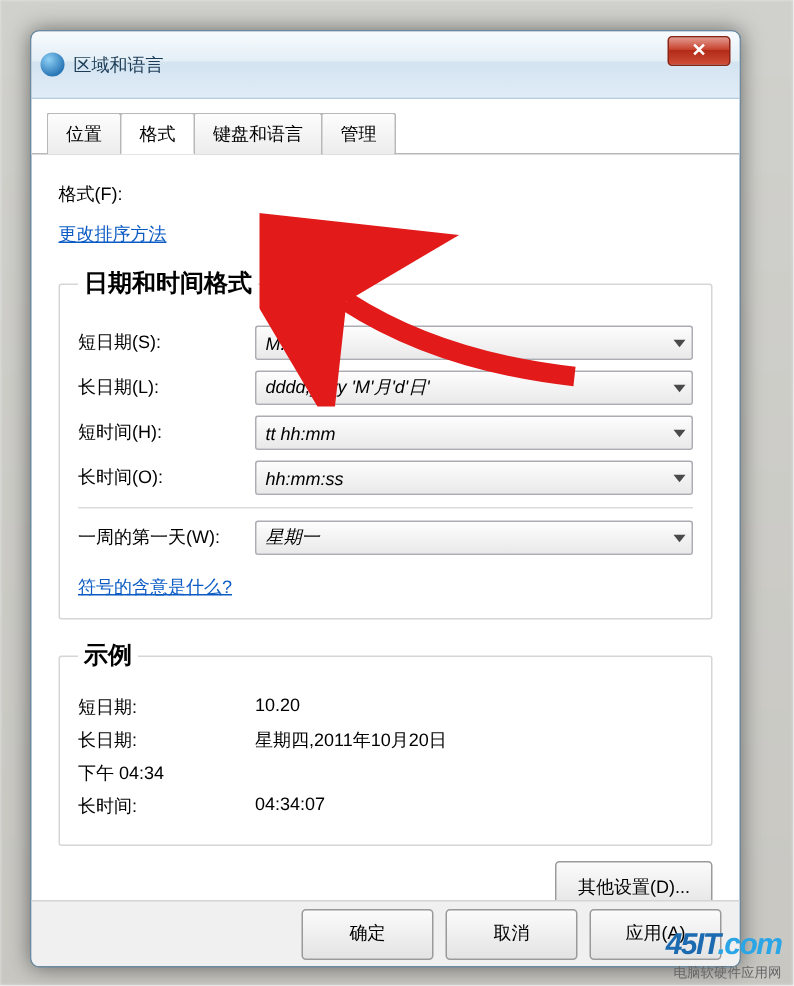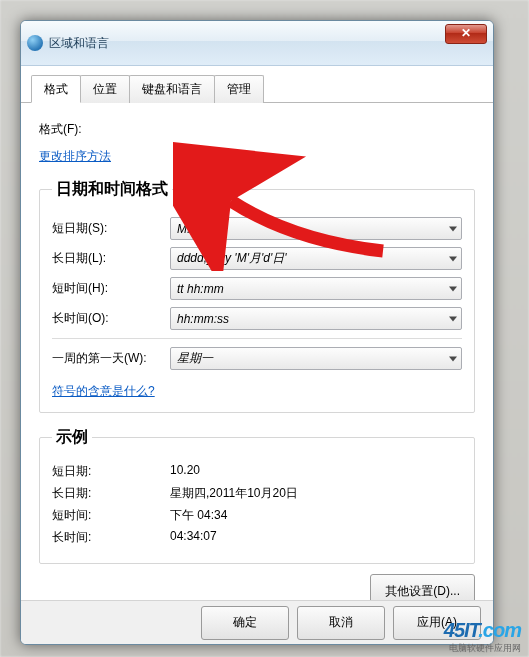--- a/index.html
+++ b/index.html
@@ -179,22 +179,22 @@
 
   <div class="titlebar">
     <div class="title-icon"></div>
     <div class="title">区域和语言</div>
     <div class="close-btn">
       <span>✕</span>
     </div>
   </div>
 
   <div class="tabstrip">
+    <div class="tab">位置</div>
     <div class="tab active">格式</div>
-    <div class="tab">位置</div>
     <div class="tab">键盘和语言</div>
     <div class="tab">管理</div>
   </div>
 
   <div class="content">
 
     <div class="row-label">格式(F):</div>
     <a class="link">更改排序方法</a>
 
     <fieldset>
@@ -249,21 +249,20 @@
       <legend>示例</legend>
       <div class="sample-row">
         <div class="slabel">短日期:</div>
         <div>10.20</div>
       </div>
       <div class="sample-row">
         <div class="slabel">长日期:</div>
         <div>星期四,2011年10月20日</div>
       </div>
       <div class="sample-row">
-        <div class="slabel">短时间:</div>
         <div>下午 04:34</div>
       </div>
       <div class="sample-row">
         <div class="slabel">长时间:</div>
         <div>04:34:07</div>
       </div>
     </fieldset>
 
     <div class="extra-btn-row">
       <button class="winbtn">其他设置(D)...</button>

